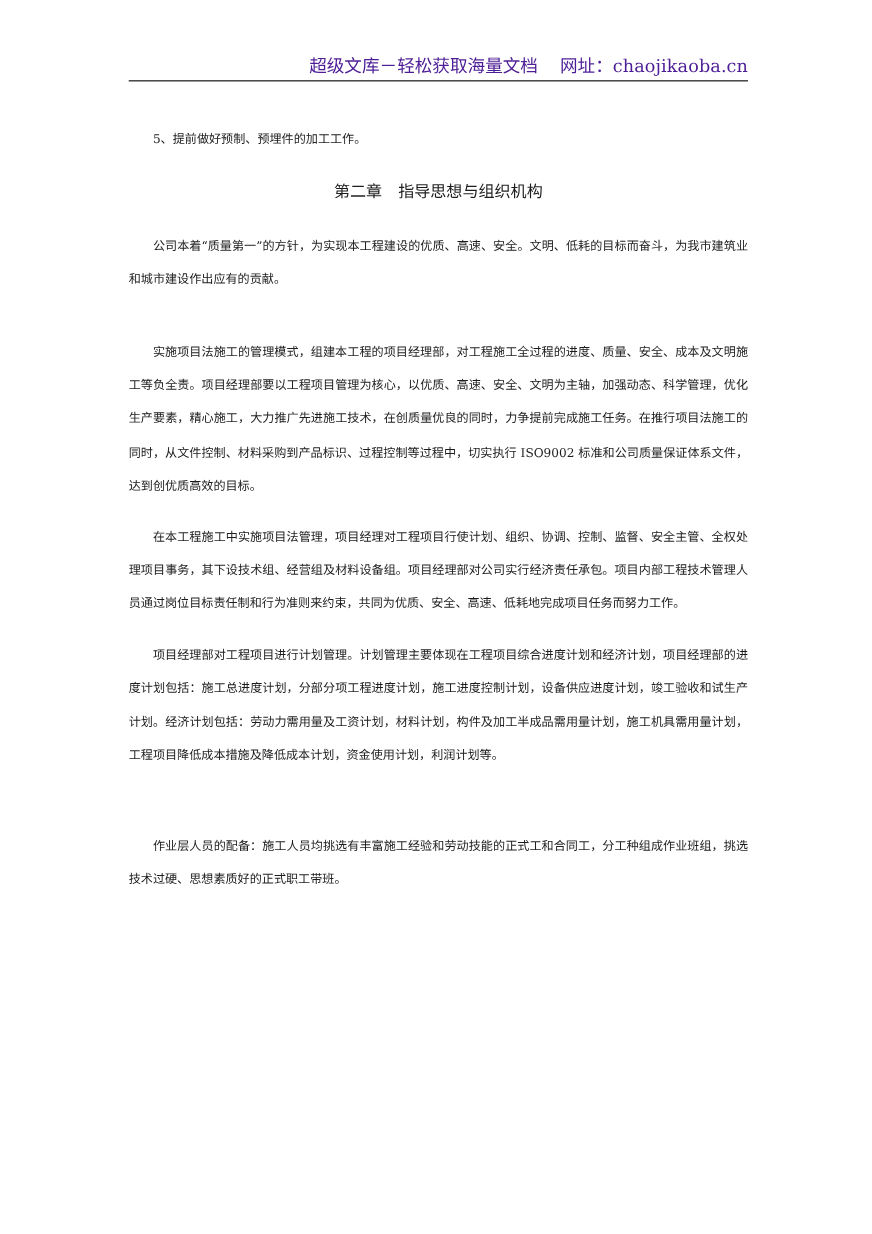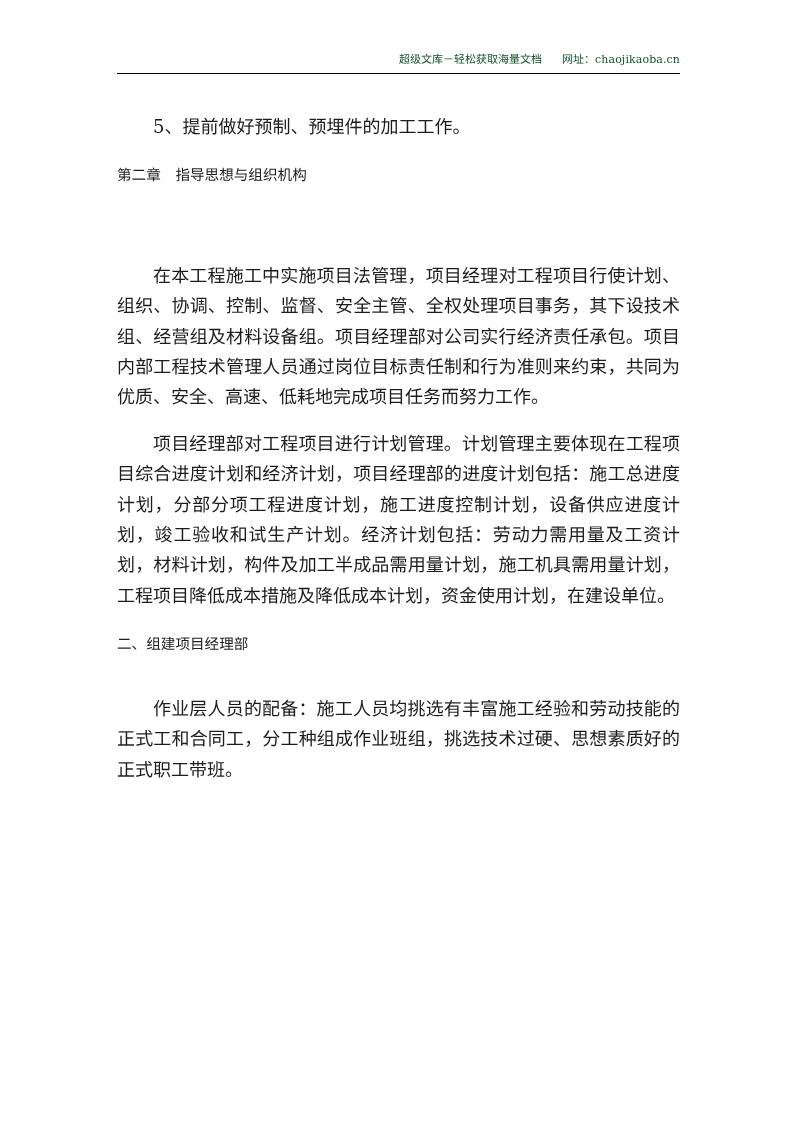--- a/index.html
+++ b/index.html
@@ -20,23 +20,23 @@
     box-sizing: border-box;
   }
 
   
   .page-header {
     position: absolute;
     left: 117px;
     top: 52px;
     width: 563px;
     text-align: right;
-    font-size: 11px;
+    font-size: 16px;
     line-height: 16px;
-    color: #14532d;
+    color: #4c1d95;
     white-space: nowrap;
   }
 
   .page-header .header-url-label {
     margin-left: 20px;
   }
 
   .page-header .header-url-value {
     font-family: "DejaVu Serif", "Liberation Serif", serif;
     letter-spacing: 0.1px;
@@ -55,35 +55,35 @@
   .content {
     position: absolute;
     left: 117px;
     top: 112px;
     width: 563px;
   }
 
   .para {
     margin: 0 0 0 0;
     padding: 0;
-    font-size: 18px;
+    font-size: 11px;
     line-height: 30.4px;
     text-indent: 2em;
     text-align: justify;
     text-justify: inter-ideograph;
     color: #1c1c1c;
   }
 
   .heading {
     margin: 0;
     padding: 0;
     font-size: 14.6px;
     line-height: 30.4px;
     text-indent: 0;
-    text-align: left;
+    text-align: center;
     color: #1c1c1c;
     white-space: pre;
   }
   .gap-md { height: 16px; }
   .gap-lg { height: 18px; }
 </style>
 </head>
 <body>
 
 <div class="page">
@@ -92,26 +92,27 @@
     <span>超级文库－轻松获取海量文档</span><span class="header-url-label">网址：</span><span class="header-url-value">chaojikaoba.cn</span>
   </div>
 
   <div class="header-rule"></div>
 
   <div class="content" id="content">
       <p class="para">5、提前做好预制、预埋件的加工工作。</p>
       <div class="gap-lg"></div>
       <p class="heading">第二章　指导思想与组织机构</p>
       <div class="gap-lg"></div>
+      <p class="para">公司本着“质量第一”的方针，为实现本工程建设的优质、高速、安全。文明、低耗的目标而奋斗，为我市建筑业和城市建设作出应有的贡献。</p>
       <div class="gap-lg"></div>
       <div class="gap-lg"></div>
+      <p class="para">实施项目法施工的管理模式，组建本工程的项目经理部，对工程施工全过程的进度、质量、安全、成本及文明施工等负全责。项目经理部要以工程项目管理为核心，以优质、高速、安全、文明为主轴，加强动态、科学管理，优化生产要素，精心施工，大力推广先进施工技术，在创质量优良的同时，力争提前完成施工任务。在推行项目法施工的同时，从文件控制、材料采购到产品标识、过程控制等过程中，切实执行 ISO9002 标准和公司质量保证体系文件，达到创优质高效的目标。</p>
       <div class="gap-md"></div>
       <p class="para">在本工程施工中实施项目法管理，项目经理对工程项目行使计划、组织、协调、控制、监督、安全主管、全权处理项目事务，其下设技术组、经营组及材料设备组。项目经理部对公司实行经济责任承包。项目内部工程技术管理人员通过岗位目标责任制和行为准则来约束，共同为优质、安全、高速、低耗地完成项目任务而努力工作。</p>
       <div class="gap-md"></div>
-      <p class="para">项目经理部对工程项目进行计划管理。计划管理主要体现在工程项目综合进度计划和经济计划，项目经理部的进度计划包括：施工总进度计划，分部分项工程进度计划，施工进度控制计划，设备供应进度计划，竣工验收和试生产计划。经济计划包括：劳动力需用量及工资计划，材料计划，构件及加工半成品需用量计划，施工机具需用量计划，工程项目降低成本措施及降低成本计划，资金使用计划，在建设单位。</p>
+      <p class="para">项目经理部对工程项目进行计划管理。计划管理主要体现在工程项目综合进度计划和经济计划，项目经理部的进度计划包括：施工总进度计划，分部分项工程进度计划，施工进度控制计划，设备供应进度计划，竣工验收和试生产计划。经济计划包括：劳动力需用量及工资计划，材料计划，构件及加工半成品需用量计划，施工机具需用量计划，工程项目降低成本措施及降低成本计划，资金使用计划，利润计划等。</p>
       <div class="gap-lg"></div>
-      <p class="heading">二、组建项目经理部</p>
       <div class="gap-lg"></div>
       <div class="gap-md"></div>
       <p class="para">作业层人员的配备：施工人员均挑选有丰富施工经验和劳动技能的正式工和合同工，分工种组成作业班组，挑选技术过硬、思想素质好的正式职工带班。</p>
     </div>
 
 </div>
 
 </body></html>

